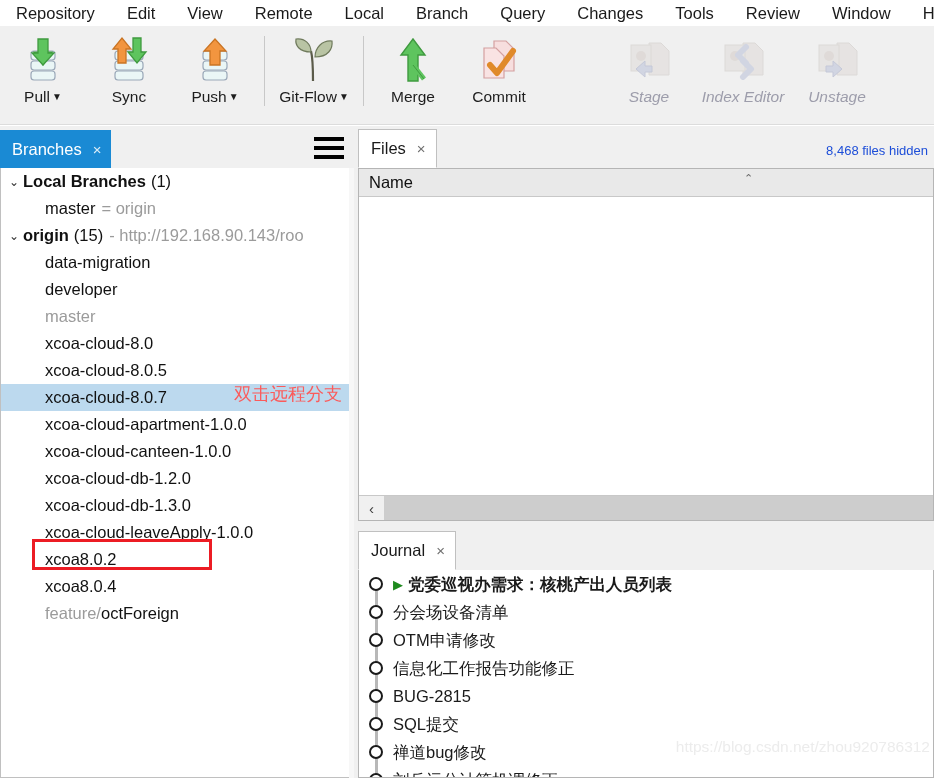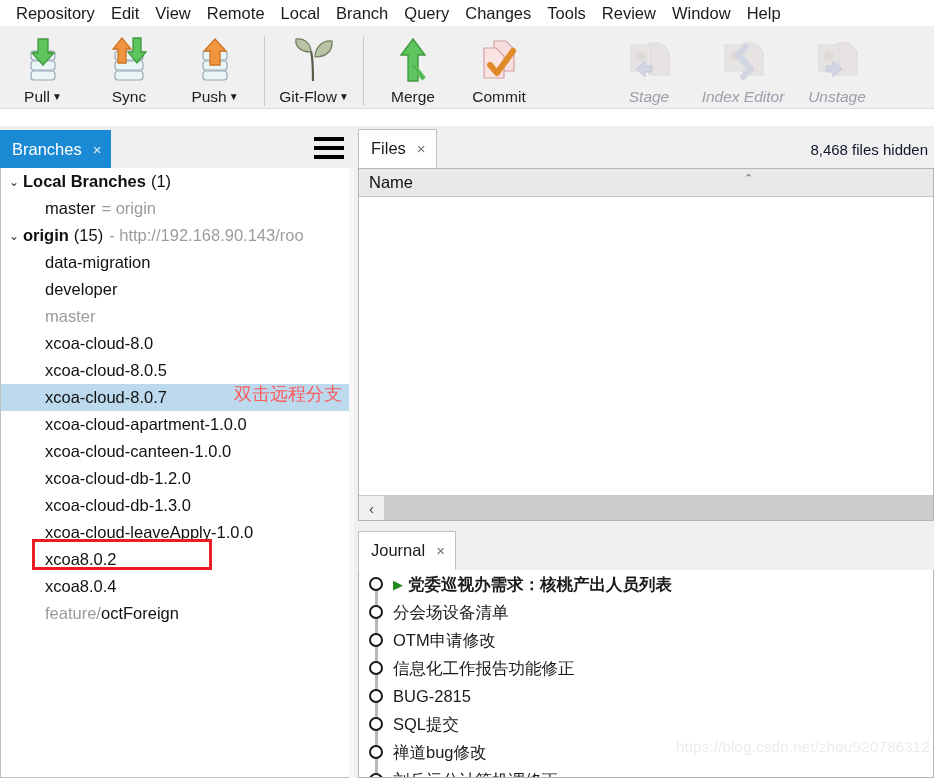--- a/index.html
+++ b/index.html
@@ -22,33 +22,34 @@
   }
 
   
   .menubar {
     height: 26px;
     background: #ffffff;
     display: flex;
     align-items: center;
     padding-left: 8px;
     box-sizing: border-box;
+    gap: 16px;
   }
   .menu-item {
     font-size: 16.5px;
     color: #1a1a1a;
     padding: 0 8px;
     line-height: 26px;
     white-space: nowrap;
     cursor: default;
   }
 
   
   .toolbar {
-    height: 83px;
+    height: 99px;
     background: #f0f0f0;
     border-bottom: 1px solid #dcdcdc;
     display: flex;
     align-items: flex-start;
     box-sizing: border-box;
     padding-top: 6px;
     overflow: hidden;
   }
   .tb-btn {
     width: 86px;
@@ -240,22 +241,22 @@
     position: relative;
     height: 42px;
     display: flex;
     align-items: flex-end;
     background: #f0f0f0;
   }
   .hidden-count {
     position: absolute;
     right: 6px;
     bottom: 10px;
-    font-size: 15px;
-    color: #0f172a;
+    font-size: 13px;
+    color: #1d4ed8;
     white-space: nowrap;
   }
   .grid {
     position: absolute;
     top: 42px; left: 0;
     width: 576px;
     height: 353px;
     background: #ffffff;
     border: 1px solid #b5b5b5;
     box-sizing: border-box;

